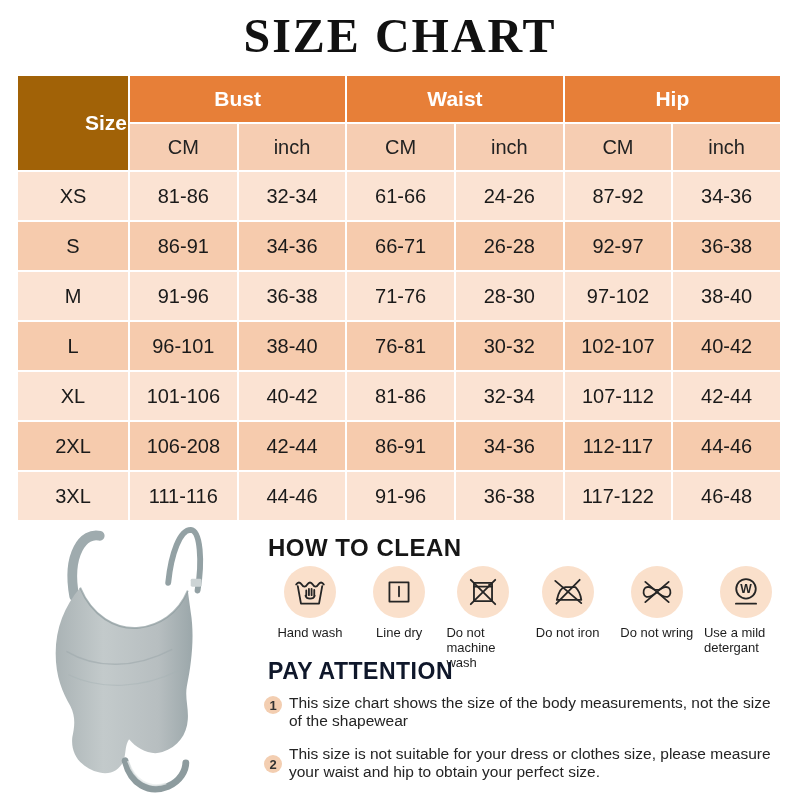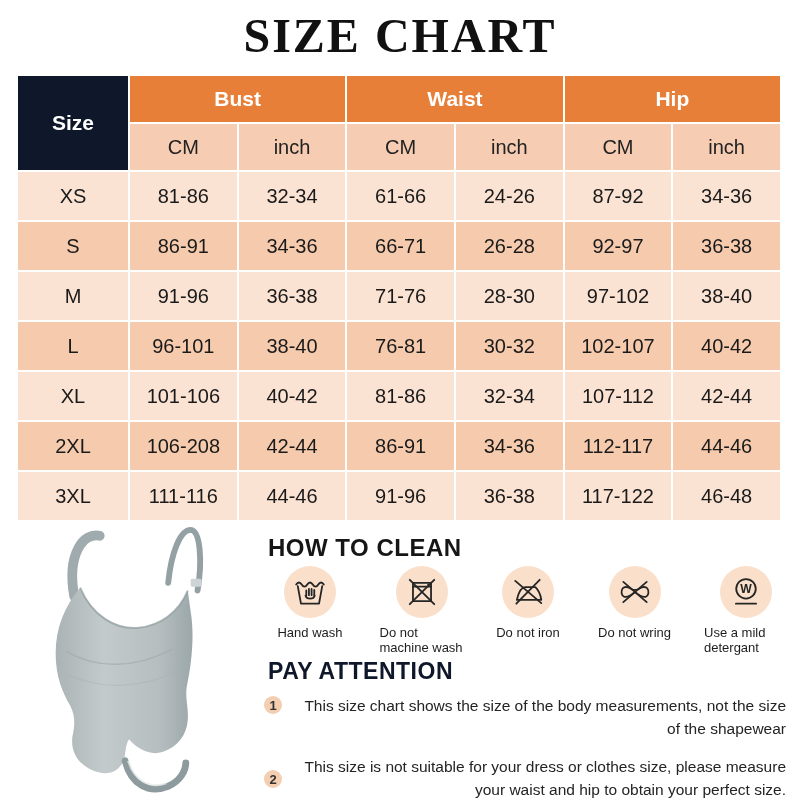--- a/index.html
+++ b/index.html
@@ -17,21 +17,21 @@
   table.size-table{
     position:absolute;left:16px;top:74px;width:766px;
     border-collapse:collapse;table-layout:fixed;
   }
   .size-table col.c-size{width:112px;}
   .size-table th,.size-table td{
     border:2px solid #ffffff;text-align:center;vertical-align:middle;
     font-family:"Liberation Sans",sans-serif;
   }
   .size-table th.corner{
-    background:#0f172a;color:#fff;font-size:21px;font-weight:700;
+    background:#a16207;color:#fff;font-size:21px;font-weight:700;text-align:right;
   }
   .size-table th.group{
     background:#E77F38;color:#fff;font-size:21px;font-weight:700;height:44px;
   }
   .size-table tr.sub th{
     background:#F6CDB2;color:#222;font-size:20px;font-weight:400;height:44px;
   }
   .size-table tbody td{height:46px;font-size:20px;color:#1a1a1a;}
   .size-table tbody tr:nth-child(odd) td{background:#FBE3D3;}
   .size-table tbody tr:nth-child(even) td{background:#F6CBAD;}
@@ -62,21 +62,21 @@
     letter-spacing:0.5px;
   }
   .attention-notes{position:absolute;left:264px;top:694px;width:522px;}
   .attention-note{display:flex;align-items:flex-start;margin-bottom:15px;}
   .attention-note + .attention-note{align-items:center;}
   .note-badge{
     flex:0 0 auto;width:18px;height:18px;border-radius:50%;background:#F3CEB1;
     color:#333;font-size:13px;font-weight:700;display:flex;align-items:center;
     justify-content:center;margin:2px 7px 0 0;
   }
-  .note-text{font-size:15.5px;line-height:23px;color:#242424;text-align:right;}
+  .note-text{font-size:15.5px;line-height:18px;color:#242424;}
   .icon-stroke{stroke:#252525;stroke-width:1.7;fill:none;stroke-linecap:round;stroke-linejoin:round;}
 </style>
 </head>
 <body>
 
 <div class="page">
 
   <div class="title">SIZE CHART</div>
 
   <table class="size-table">
@@ -219,20 +219,29 @@
         <svg width="34" height="34" viewBox="0 0 32 32">
           <path class="icon-stroke" d="M3,9 c1.6,-2.6 3.6,-2.6 5.2,0 c1.6,2.6 3.6,2.6 5.2,0 c1.6,-2.6 3.6,-2.6 5.2,0 c1.6,2.6 3.6,2.6 5.2,0 c1.6,-2.6 3.6,-2.6 5.2,0"></path>
           <path class="icon-stroke" d="M4.5,10.5 L7.5,27 L24.5,27 L27.5,10.5"></path>
           <path class="icon-stroke" d="M12.5,19 v-4.5 M15,19 v-6 M17.5,19 v-6 M20,19 v-5"></path>
           <path class="icon-stroke" d="M11.8,19.5 a4.4,3.4 0 0 0 8.6,0"></path>
         </svg>
       </div>
       <div class="care-label">Hand wash</div>
     </div>
 
+    <div class="care-item">
+      <div class="care-circle">
+        <svg width="34" height="34" viewBox="0 0 32 32">
+          <rect class="icon-stroke" x="7" y="7" width="18" height="18"></rect>
+          <line class="icon-stroke" x1="16" y1="11" x2="16" y2="20"></line>
+        </svg>
+      </div>
+      <div class="care-label">Line dry</div>
+    </div>
 
     <div class="care-item">
       <div class="care-circle">
         <svg width="34" height="34" viewBox="0 0 32 32">
           <rect class="icon-stroke" x="7.5" y="7.5" width="17" height="17"></rect>
           <line class="icon-stroke" x1="7.5" y1="11" x2="24.5" y2="11"></line>
           <rect x="21" y="8.3" width="2.2" height="1.6" fill="#252525"></rect>
           <line class="icon-stroke" x1="4.5" y1="4.5" x2="27.5" y2="27.5"></line>
           <line class="icon-stroke" x1="27.5" y1="4.5" x2="4.5" y2="27.5"></line>
         </svg>

